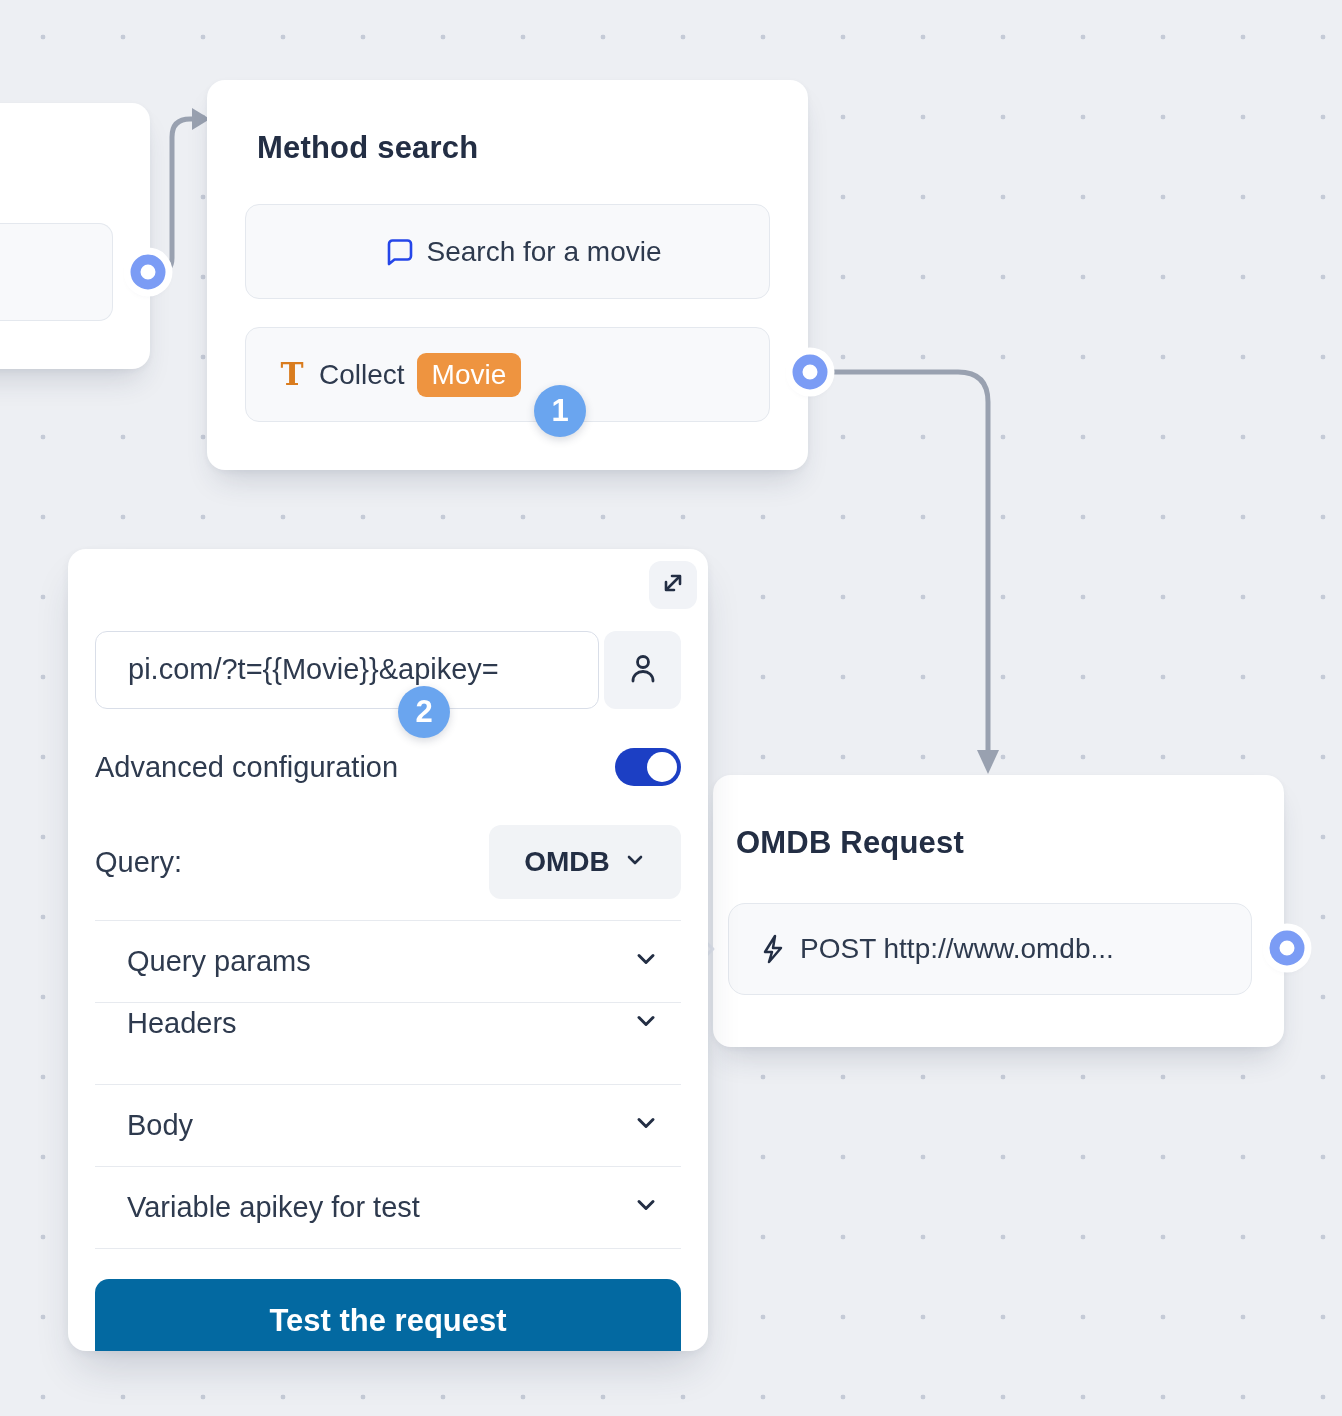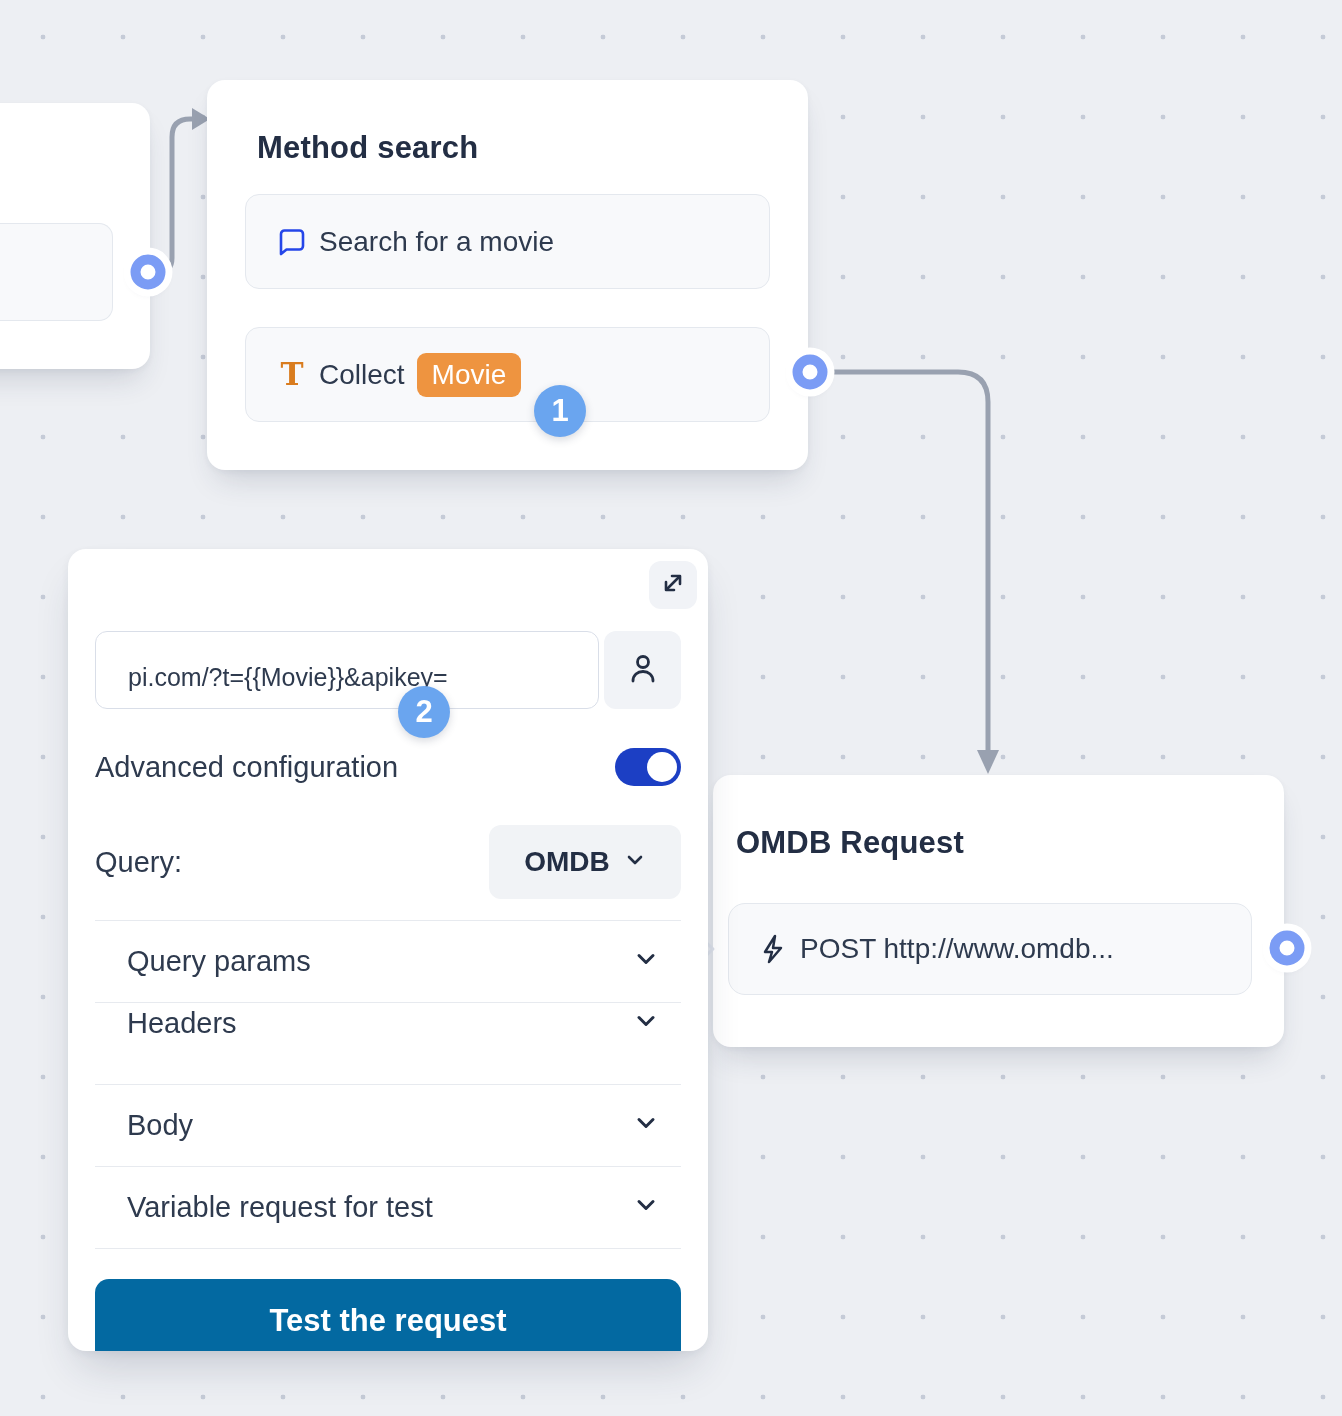--- a/index.html
+++ b/index.html
@@ -56,21 +56,21 @@
     background:#ffffff;border-radius:18px;overflow:hidden;
     box-shadow:0 24px 44px -12px rgba(35,45,75,0.20),0 3px 8px rgba(35,45,75,0.06);
   }
   .sq-btn{
     position:absolute;background:#f1f3f7;border-radius:12px;
     display:flex;align-items:center;justify-content:center;
   }
   .url-input{
     position:absolute;left:27px;top:82px;width:504px;height:78px;box-sizing:border-box;
     background:#ffffff;border:1.5px solid #d9dee8;border-radius:12px;
-    font-size:25px;color:#2e3a4e;line-height:74px;padding:8px 10px 0 32px;
+    font-size:29px;color:#2e3a4e;line-height:74px;padding:0 10px 0 32px;
     overflow:hidden;white-space:nowrap;
   }
   .panel-label{position:absolute;font-size:29px;color:#2e3a4e;}
   .toggle{
     position:absolute;left:547px;top:199px;width:66px;height:38px;border-radius:20px;
     background:#1c3fc4;
   }
   .toggle .knob{
     position:absolute;right:4px;top:4px;width:30px;height:30px;border-radius:50%;background:#ffffff;
   }
@@ -123,21 +123,21 @@
     </div>
   </div>
   <svg class="wire" width="1342" height="1416">
     <path d="M688 925 L713 949 L688 973" fill="none" stroke="#dbdfe8" stroke-width="3" stroke-linejoin="round"></path>
   </svg>
   <div class="port" style="left:1287px;top:948px;"></div>
 
   <div class="card" style="left:207px;top:80px;width:601px;height:390px;">
     <div class="node-title" style="left:50px;top:50px;">Method search</div>
 
-    <div class="node-item" style="left:38px;top:114px;width:525px;height:95px;">
+    <div class="node-item" style="left:38px;top:124px;width:525px;height:95px;justify-content:center;">
       <span class="icon-box" style="width:32px;height:32px;margin-left:30px;">
         <svg width="32" height="32" viewBox="0 0 32 32">
           <path d="M5 8 a3.5 3.5 0 0 1 3.5 -3.5 h15 a3.5 3.5 0 0 1 3.5 3.5 v12 a3.5 3.5 0 0 1 -3.5 3.5 h-13 L5 28 z" fill="none" stroke="#2546e9" stroke-width="2.6" stroke-linejoin="round"></path>
         </svg>
       </span>
       <span class="label" style="margin-left:11px;">Search for a movie</span>
     </div>
 
     <div class="node-item" style="left:38px;top:247px;width:525px;height:95px;">
       <span class="icon-box t-icon" style="width:32px;height:36px;margin-left:30px;">T</span>
@@ -212,21 +212,21 @@
       <span class="label">Body</span>
       <span>
         <svg width="26" height="26" viewBox="0 0 26 26">
           <polyline points="6,9.5 13,16.5 20,9.5" fill="none" stroke="#232e44" stroke-width="3" stroke-linecap="round" stroke-linejoin="round"></polyline>
         </svg>
       </span>
     </div>
     <div class="divider" style="top:617px;"></div>
 
     <div class="section-row" style="top:618px;">
-      <span class="label">Variable request for test</span>
+      <span class="label">Variable apikey for test</span>
       <span>
         <svg width="26" height="26" viewBox="0 0 26 26">
           <polyline points="6,9.5 13,16.5 20,9.5" fill="none" stroke="#232e44" stroke-width="3" stroke-linecap="round" stroke-linejoin="round"></polyline>
         </svg>
       </span>
     </div>
     <div class="divider" style="top:699px;"></div>
 
     <div class="test-btn">
       <span>Test the request</span>

